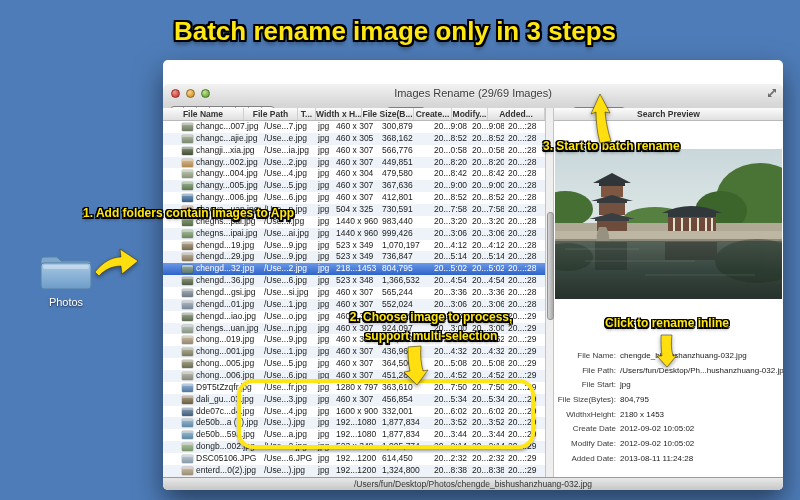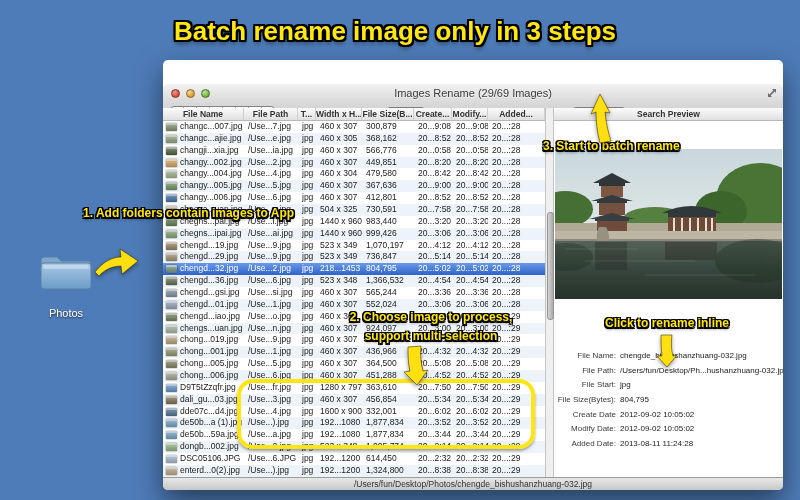--- a/index.html
+++ b/index.html
@@ -19,21 +19,21 @@
   #ann-step2{left:320px;top:308px;width:222px;text-align:center;line-height:19px;white-space:normal;}
   #ann-step3{left:543px;top:139px;}
   #ann-inline{left:605px;top:316px;}
   #sel-rect{position:absolute;left:237px;top:379px;width:290px;height:62px;z-index:6;
     border:4px solid #FFE512;border-radius:16px;box-shadow:0 2px 3px rgba(0,0,0,.35);}
   #arrow-layer{position:absolute;inset:0;z-index:8;pointer-events:none;
     filter:drop-shadow(0 2px 2px rgba(0,0,0,.4));}
 
   
   .folder{position:absolute;left:36px;top:252px;width:60px;z-index:2;text-align:center;}
-  .folder-label{margin-top:11px;font-size:11px;color:#fff;text-shadow:0 1px 2px rgba(0,0,0,.7);}
+  .folder-label{margin-top:0;font-size:11px;color:#fff;text-shadow:0 1px 2px rgba(0,0,0,.7);}
 
   
   .window{position:absolute;left:163px;top:60px;width:620px;height:430px;z-index:3;
     border-radius:5px;box-shadow:0 12px 28px rgba(0,0,0,.5);background:#fff;}
   .chrome{position:absolute;left:0;top:0;width:620px;height:48px;border-radius:5px 5px 0 0;
     background:linear-gradient(#F2F2F2,#D9D9D9 40%,#C2C2C2);border-bottom:1px solid #8E8E8E;box-sizing:border-box;margin-top:24px;}
   .titlebar{position:absolute;left:0;top:0;width:100%;height:18px;}
   .traffic{position:absolute;left:8px;top:5px;display:flex;gap:6px;}
   .light{width:9px;height:9px;border-radius:50%;box-sizing:border-box;}
   .light.red{background:radial-gradient(circle at 35% 30%,#F09A90,#D9534A 60%,#A33B32);border:.5px solid #8E2F28;}
@@ -72,21 +72,21 @@
   .search input::placeholder{color:#9A9A9A;}
 
   
   .thead{position:absolute;left:0;top:48px;width:382px;height:13px;display:grid;
     grid-template-columns:81px 54px 18px 46px 52px 38px 36px 57px;
     background:linear-gradient(#FBFBFB,#E0E0E0);border-bottom:1px solid #B9B9B9;box-sizing:border-box;}
   .th{font-size:8.5px;font-weight:bold;color:#333;text-align:center;line-height:12px;
     border-right:1px solid #CFCFCF;overflow:hidden;white-space:nowrap;}
   .tbody{position:absolute;left:0;top:61px;width:382px;height:356px;background:#fff;overflow:hidden;}
   .tr{display:grid;grid-template-columns:81px 54px 18px 46px 52px 38px 36px 57px;height:11.866px;
-    line-height:11.9px;background:#fff;}
+    line-height:11.9px;background:#fff;padding-left:16px;}
   .tr.alt{background:#EEF3F9;}
   .tr.sel{background:linear-gradient(#6B99E8,#2E63C9);color:#fff;}
   .td{font-size:8.5px;color:#1A1A1A;padding-left:4px;white-space:nowrap;overflow:hidden;}
   .tr.sel .td{color:#fff;}
   .td.name{padding-left:3px;display:flex;align-items:center;gap:3px;}
   .thumb{display:inline-block;width:11px;height:8px;border-radius:1px;flex:none;
     box-shadow:inset 0 2px 0 rgba(255,255,255,.35),0 0 0 .5px rgba(0,0,0,.25);}
 
   
   .scrollstrip{position:absolute;left:382px;top:48px;width:9px;height:369px;background:#EFEFEF;
@@ -691,20 +691,24 @@
           </div>
           <div class="drow">
             <span class="dlabel">File Start:</span>
             <span class="dvalue">jpg</span>
           </div>
           <div class="drow">
             <span class="dlabel">File Size(Bytes):</span>
             <span class="dvalue">804,795</span>
           </div>
           <div class="drow">
+            <span class="dlabel">WidthxHeight:</span>
+            <span class="dvalue">2180 x 1453</span>
+          </div>
+          <div class="drow">
             <span class="dlabel">Create Date</span>
             <span class="dvalue">2012-09-02  10:05:02</span>
           </div>
           <div class="drow">
             <span class="dlabel">Modify Date:</span>
             <span class="dvalue">2012-09-02  10:05:02</span>
           </div>
           <div class="drow">
             <span class="dlabel">Added Date:</span>
             <span class="dvalue">2013-08-11  11:24:28</span>

